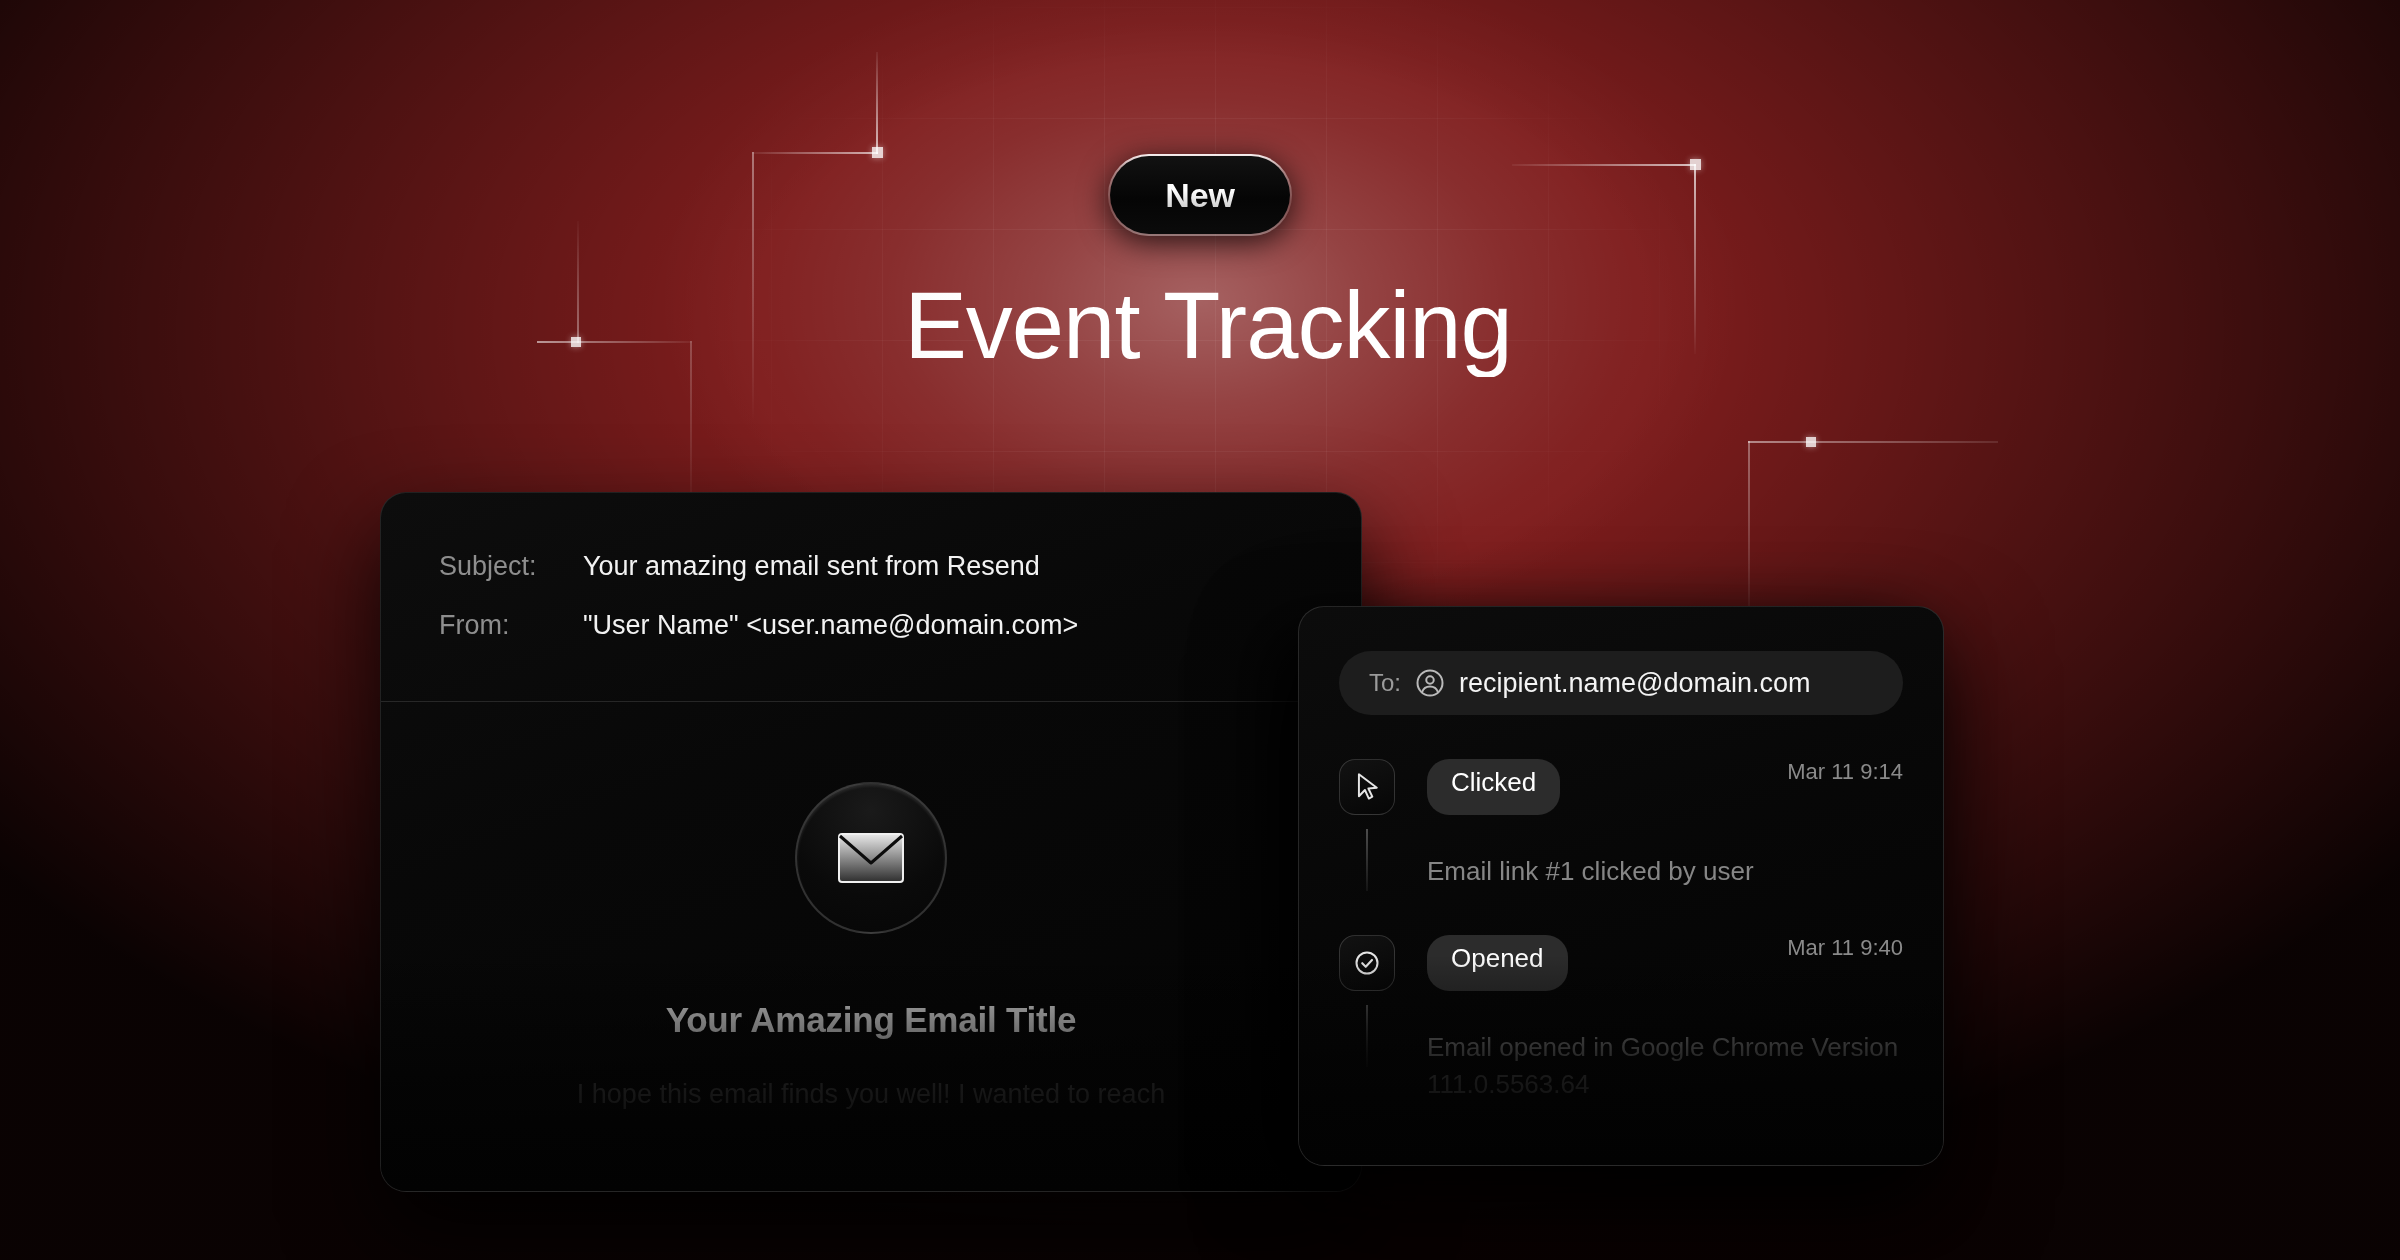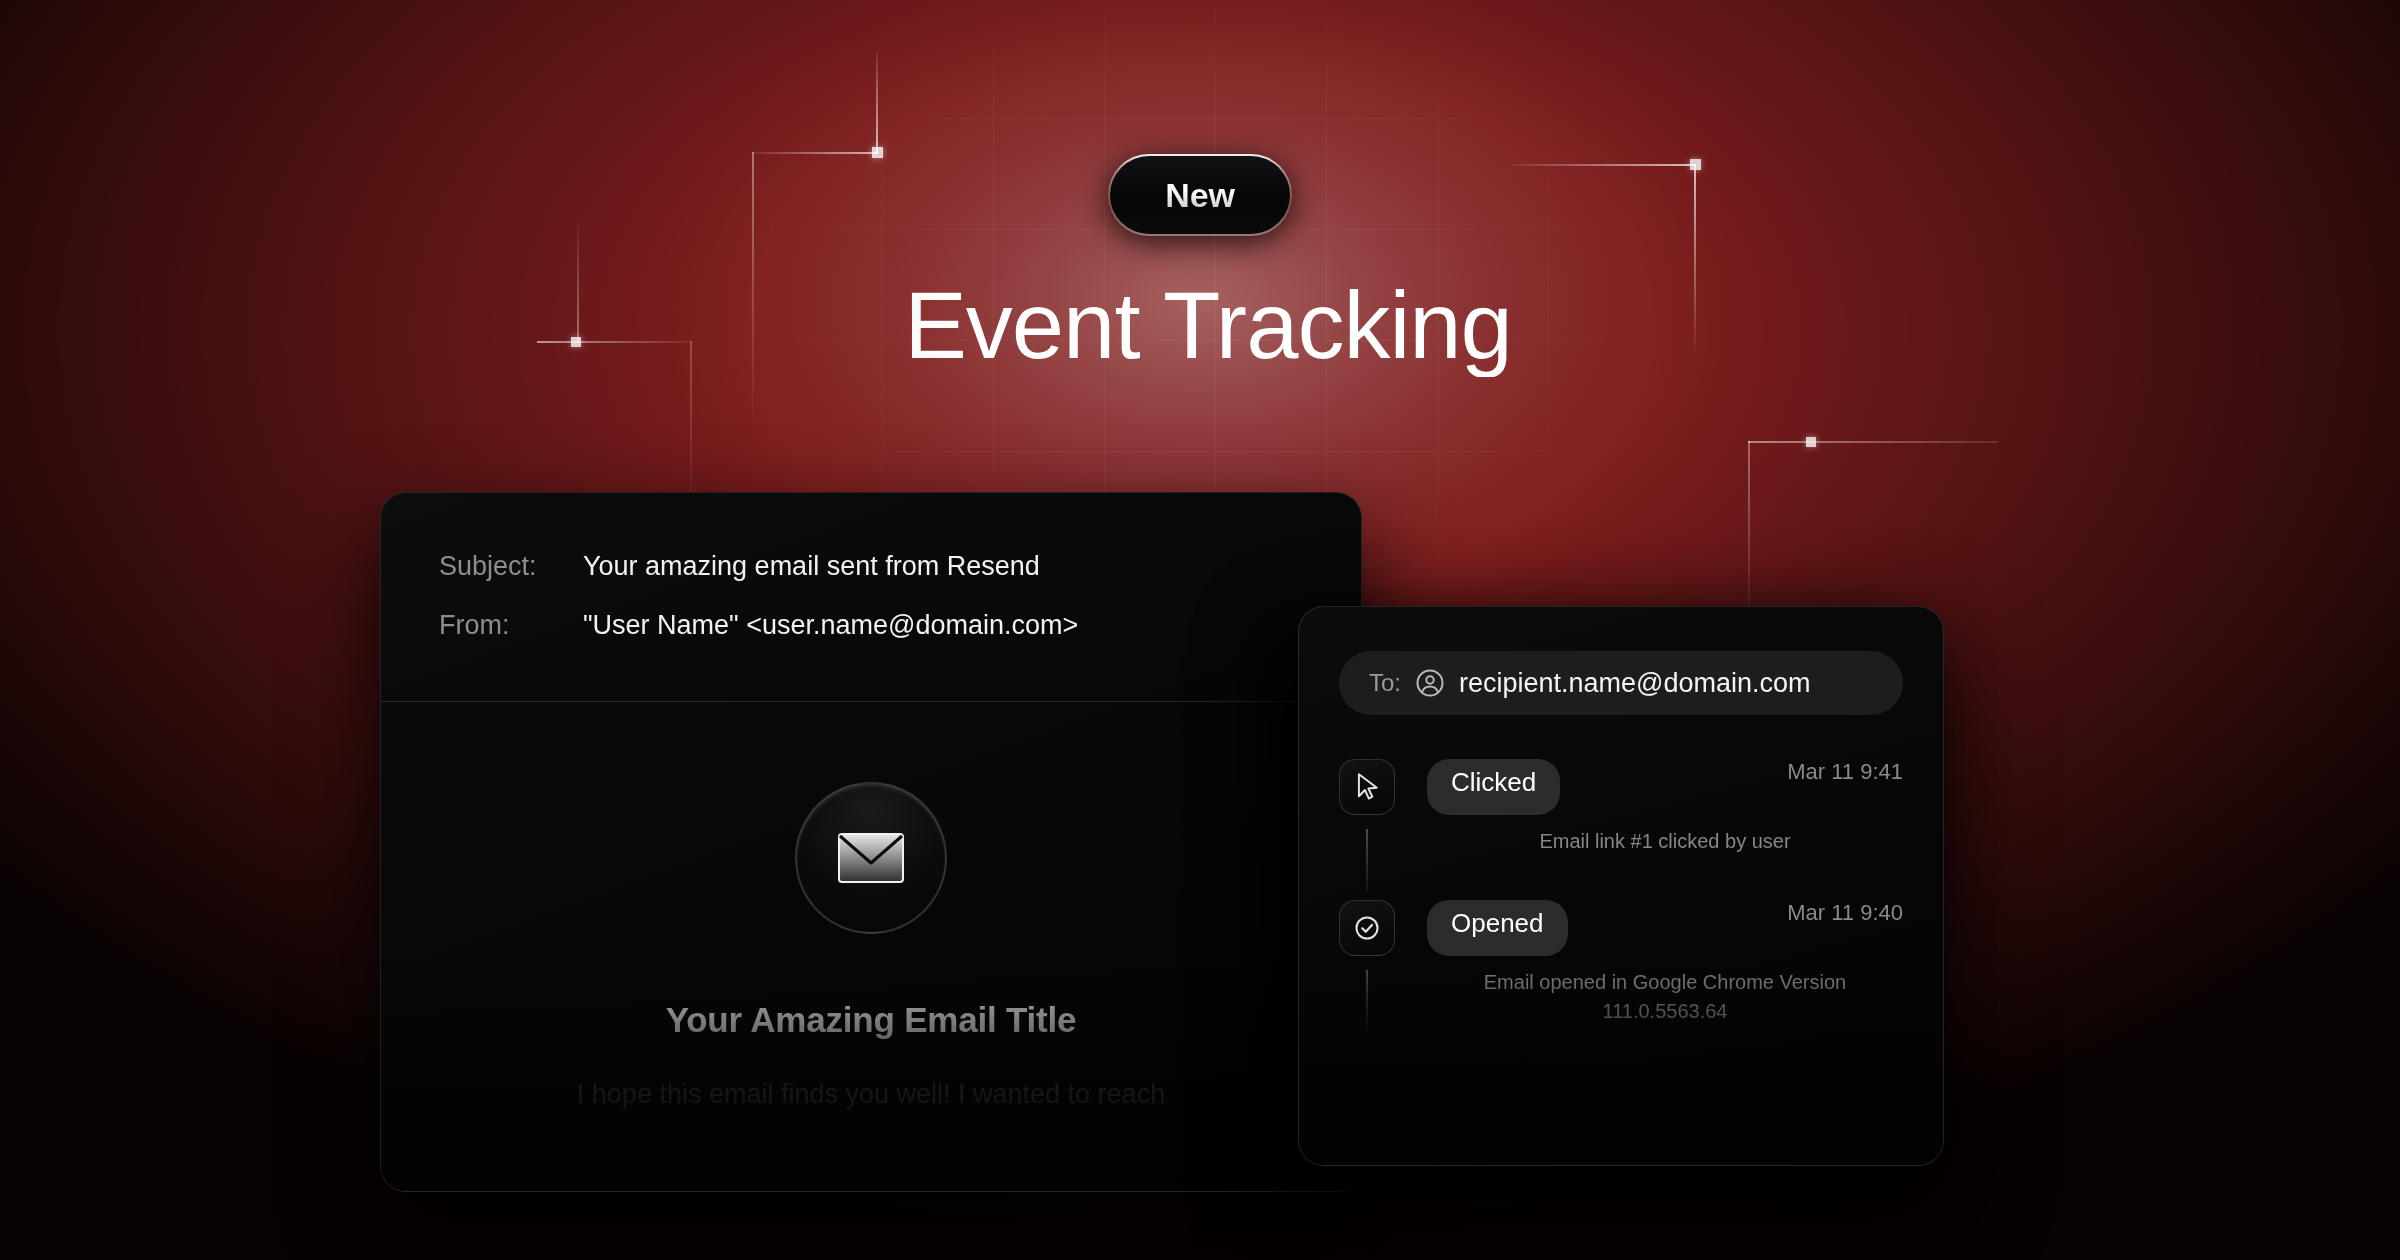--- a/index.html
+++ b/index.html
@@ -242,22 +242,22 @@
   .event-badge {
     background:#2c2c2c; border-radius:22px;
     padding:8px 24px;
     font-size:26px; color:#ffffff;
   }
   .event-time {
     margin-left:auto;
     font-size:22px; color:#8a8a8a;
   }
   .event-desc {
-    margin-top:12px;
-    font-size:20px; color:#868686; line-height:1.45;text-align:center;
+    margin-top:38px;
+    font-size:26px; color:#868686; line-height:1.45;
   }
 </style>
 </head>
 <body>
 
 <div id="stage">
 
   <div class="bg-grid"></div>
   <div class="bg-glow"></div>
   <div class="bg-vignette"></div>
@@ -342,21 +342,21 @@
 
       <div class="event-item">
         <div class="event-icon">
           <svg width="28" height="30" viewBox="0 0 24 26" fill="none" aria-hidden="true">
             <path d="M5 2 L5 21 L10.2 15.6 L13.6 23 L16.6 21.4 L13.2 14.3 L20.5 13.6 Z" stroke="#e6e6e6" stroke-width="1.7" fill="none" stroke-linejoin="round"></path>
           </svg>
         </div>
         <div class="event-connector"></div>
         <div class="event-top">
           <span class="event-badge">Clicked</span>
-          <span class="event-time">Mar 11 9:41</span>
+          <span class="event-time">Mar 11 9:14</span>
         </div>
         <div class="event-desc">Email link #1 clicked by user</div>
       </div>
 
       <div class="event-item">
         <div class="event-icon">
           <svg width="30" height="30" viewBox="0 0 24 24" fill="none" aria-hidden="true">
             <circle cx="12" cy="12" r="8.4" stroke="#e6e6e6" stroke-width="1.6"></circle>
             <path d="M8.2 12.2 L11 15 L16 9.6" stroke="#e6e6e6" stroke-width="1.7" stroke-linecap="round" stroke-linejoin="round" fill="none"></path>
           </svg>

